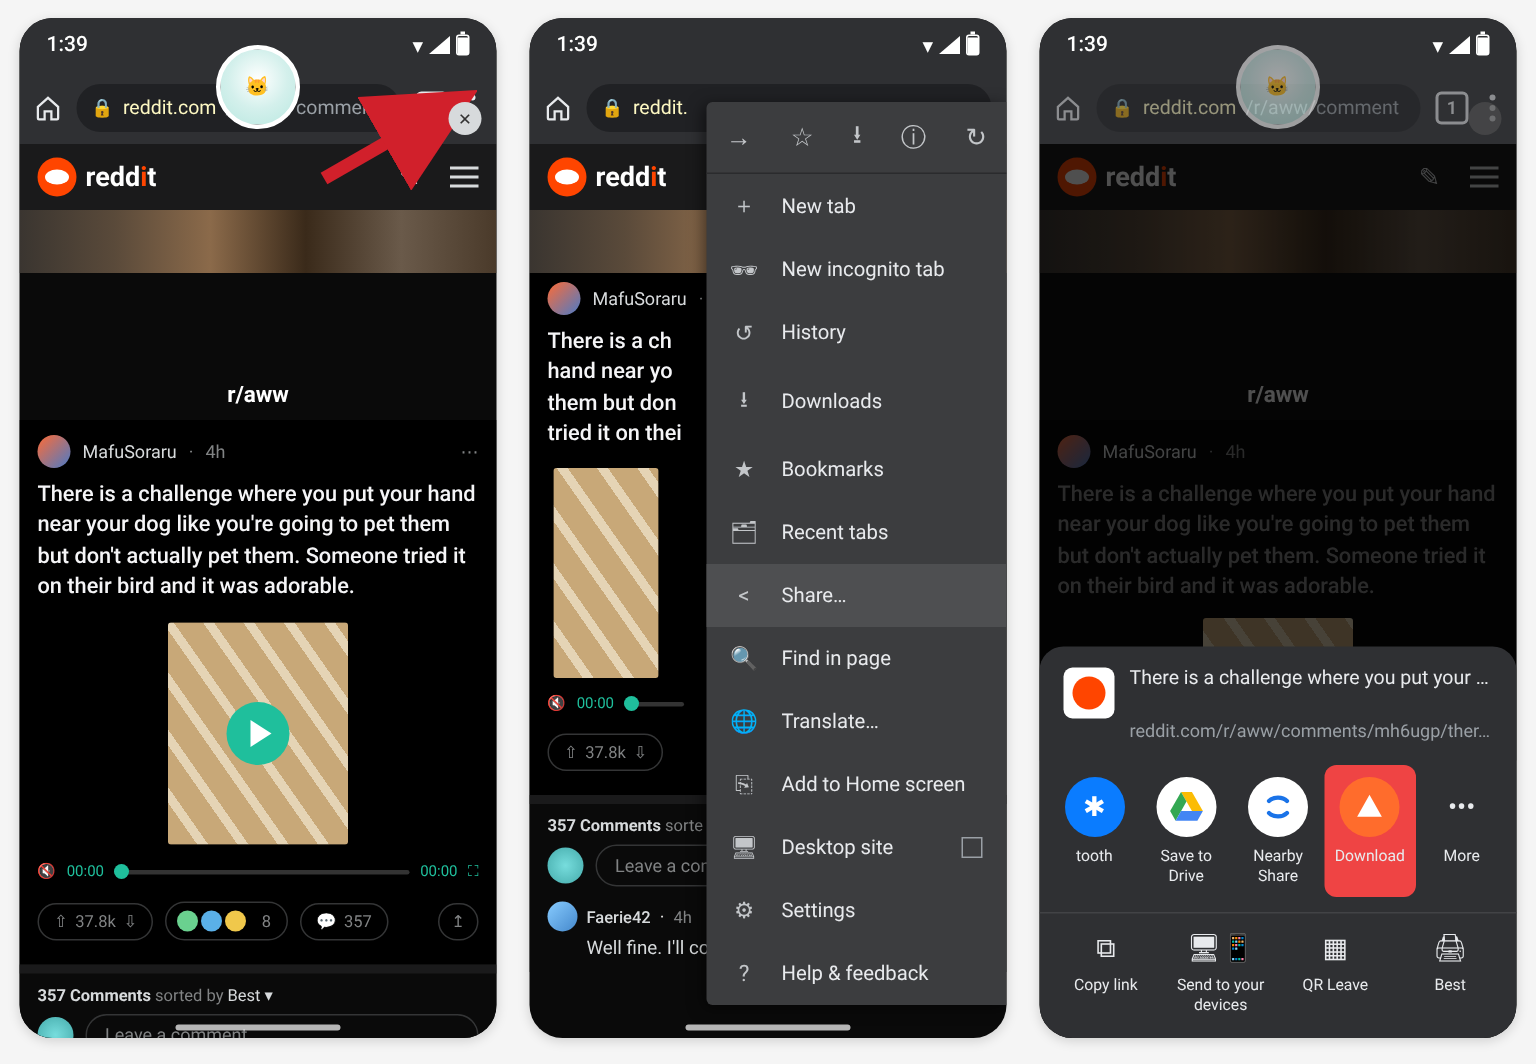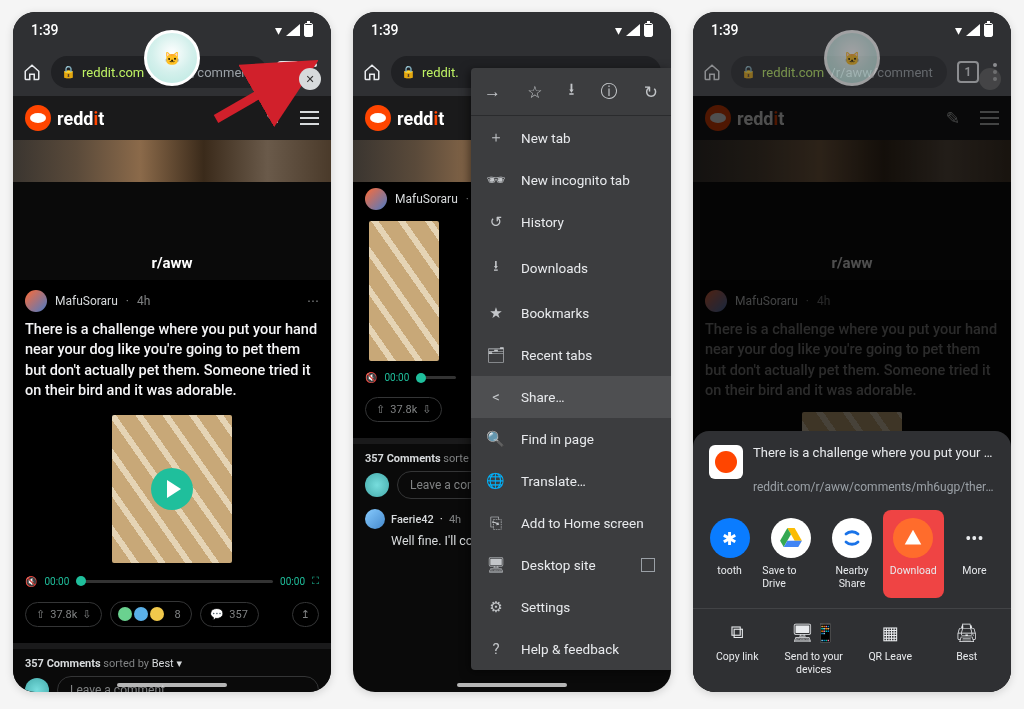--- a/index.html
+++ b/index.html
@@ -56,21 +56,21 @@
     height: 32px;
     display: flex;
     align-items: center;
     padding: 0 10px;
     gap: 6px;
     font-size: 13px;
     color: #9aa0a6;
     overflow: hidden;
     white-space: nowrap;
   }
-  .url-pill .host { color: #bef264; }
+  .url-pill .host { color: #fef9c3; }
   .lock-ic { color:#9aa0a6; font-size:12px; }
   .tab-count {
     border: 2px solid #e8eaed;
     border-radius: 4px;
     width: 22px; height: 22px;
     display: flex; align-items: center; justify-content: center;
     font-size: 12px; font-weight:600; color:#e8eaed;
   }
   .kebab { display:flex; flex-direction:column; gap:3px; padding:4px; }
   .kebab span { width:4px; height:4px; border-radius:50%; background:#e8eaed; }
@@ -373,20 +373,21 @@
   </div>
   <div class="banner"></div>
 
   <div class="post-area" style="padding-top:0">
     <div class="post-meta">
       <div class="user-ic"></div>
       <span class="username">MafuSoraru</span>
       <span>·</span>
       <span>4h</span>
     </div>
+    <div class="post-title" style="width:130px;overflow:hidden">There is a ch<br>hand near yo<br>them but don<br>tried it on thei</div>
     <div class="video-box" style="height:150px;justify-content:flex-start;padding-left:4px">
       <div class="video-thumb" style="width:70px;height:140px"></div>
     </div>
     <div class="video-controls">
       <span>🔇</span>
       <span>00:00</span>
       <div class="vc-track" style="max-width:40px">
           <div class="vc-dot"></div>
         </div>
     </div>
@@ -561,21 +562,21 @@
         <span>tooth</span>
       </div>
       <div class="share-cell">
         <div class="share-ico ico-drive">
           <svg width="22" height="20" viewBox="0 0 24 22">
               <polygon points="8,0 16,0 24,14 16,14" fill="#fbbc04"></polygon>
               <polygon points="8,0 0,14 4,21 12,7" fill="#34a853"></polygon>
               <polygon points="4,21 20,21 24,14 8,14" fill="#4285f4"></polygon>
             </svg>
         </div>
-        <span style="text-align:left">Save to Drive</span>
+        <span style="text-align:center">Save to Drive</span>
       </div>
       <div class="share-cell">
         <div class="share-ico ico-nearby">
           <svg width="24" height="24" viewBox="0 0 24 24">
               <path d="M6 8c3-3 9-3 12 0M6 16c3 3 9 3 12 0" stroke="#1a73e8" stroke-width="2.8" fill="none" stroke-linecap="round"></path>
             </svg>
         </div>
         <span style="text-align:center">Nearby Share</span>
       </div>
       <div class="share-cell hl">

